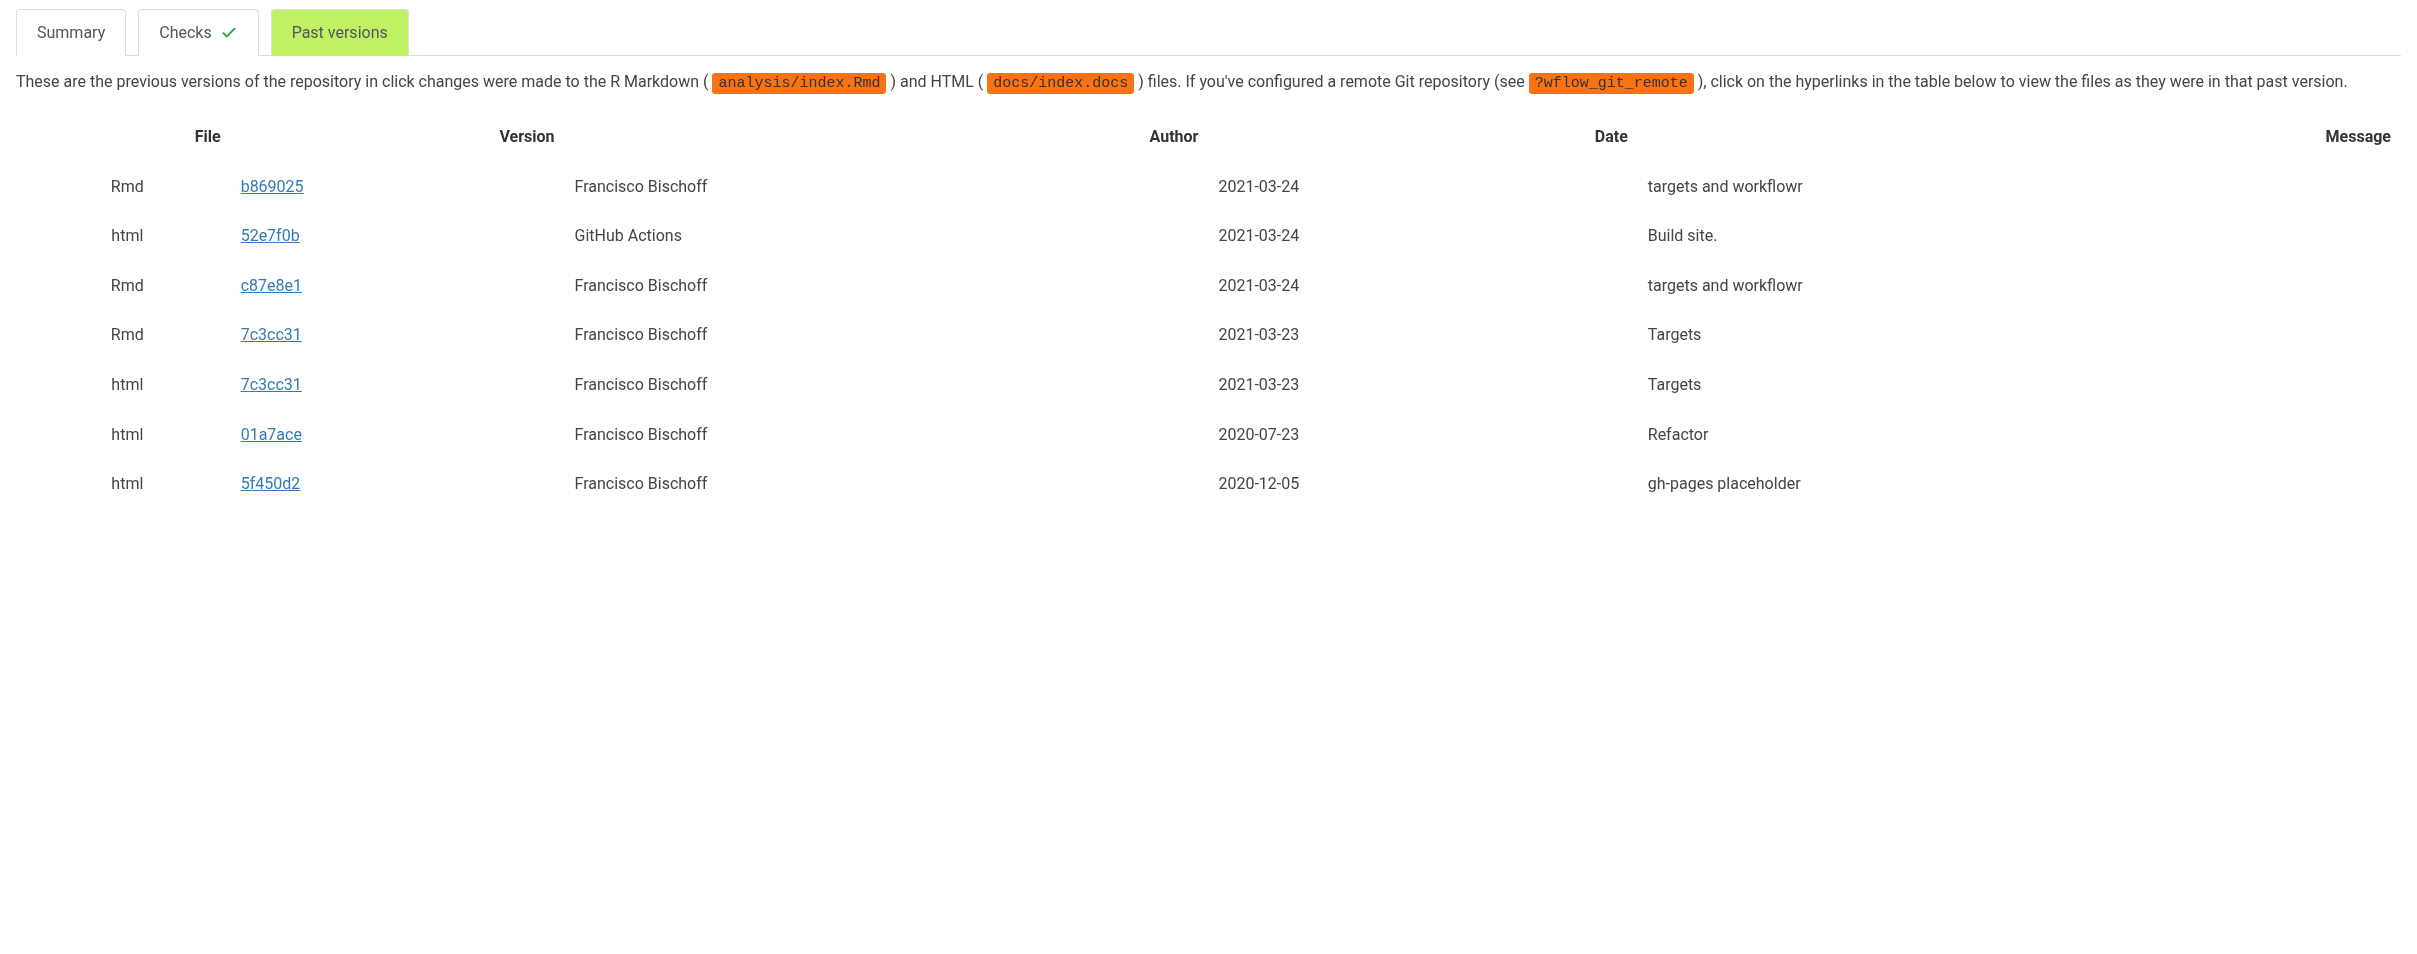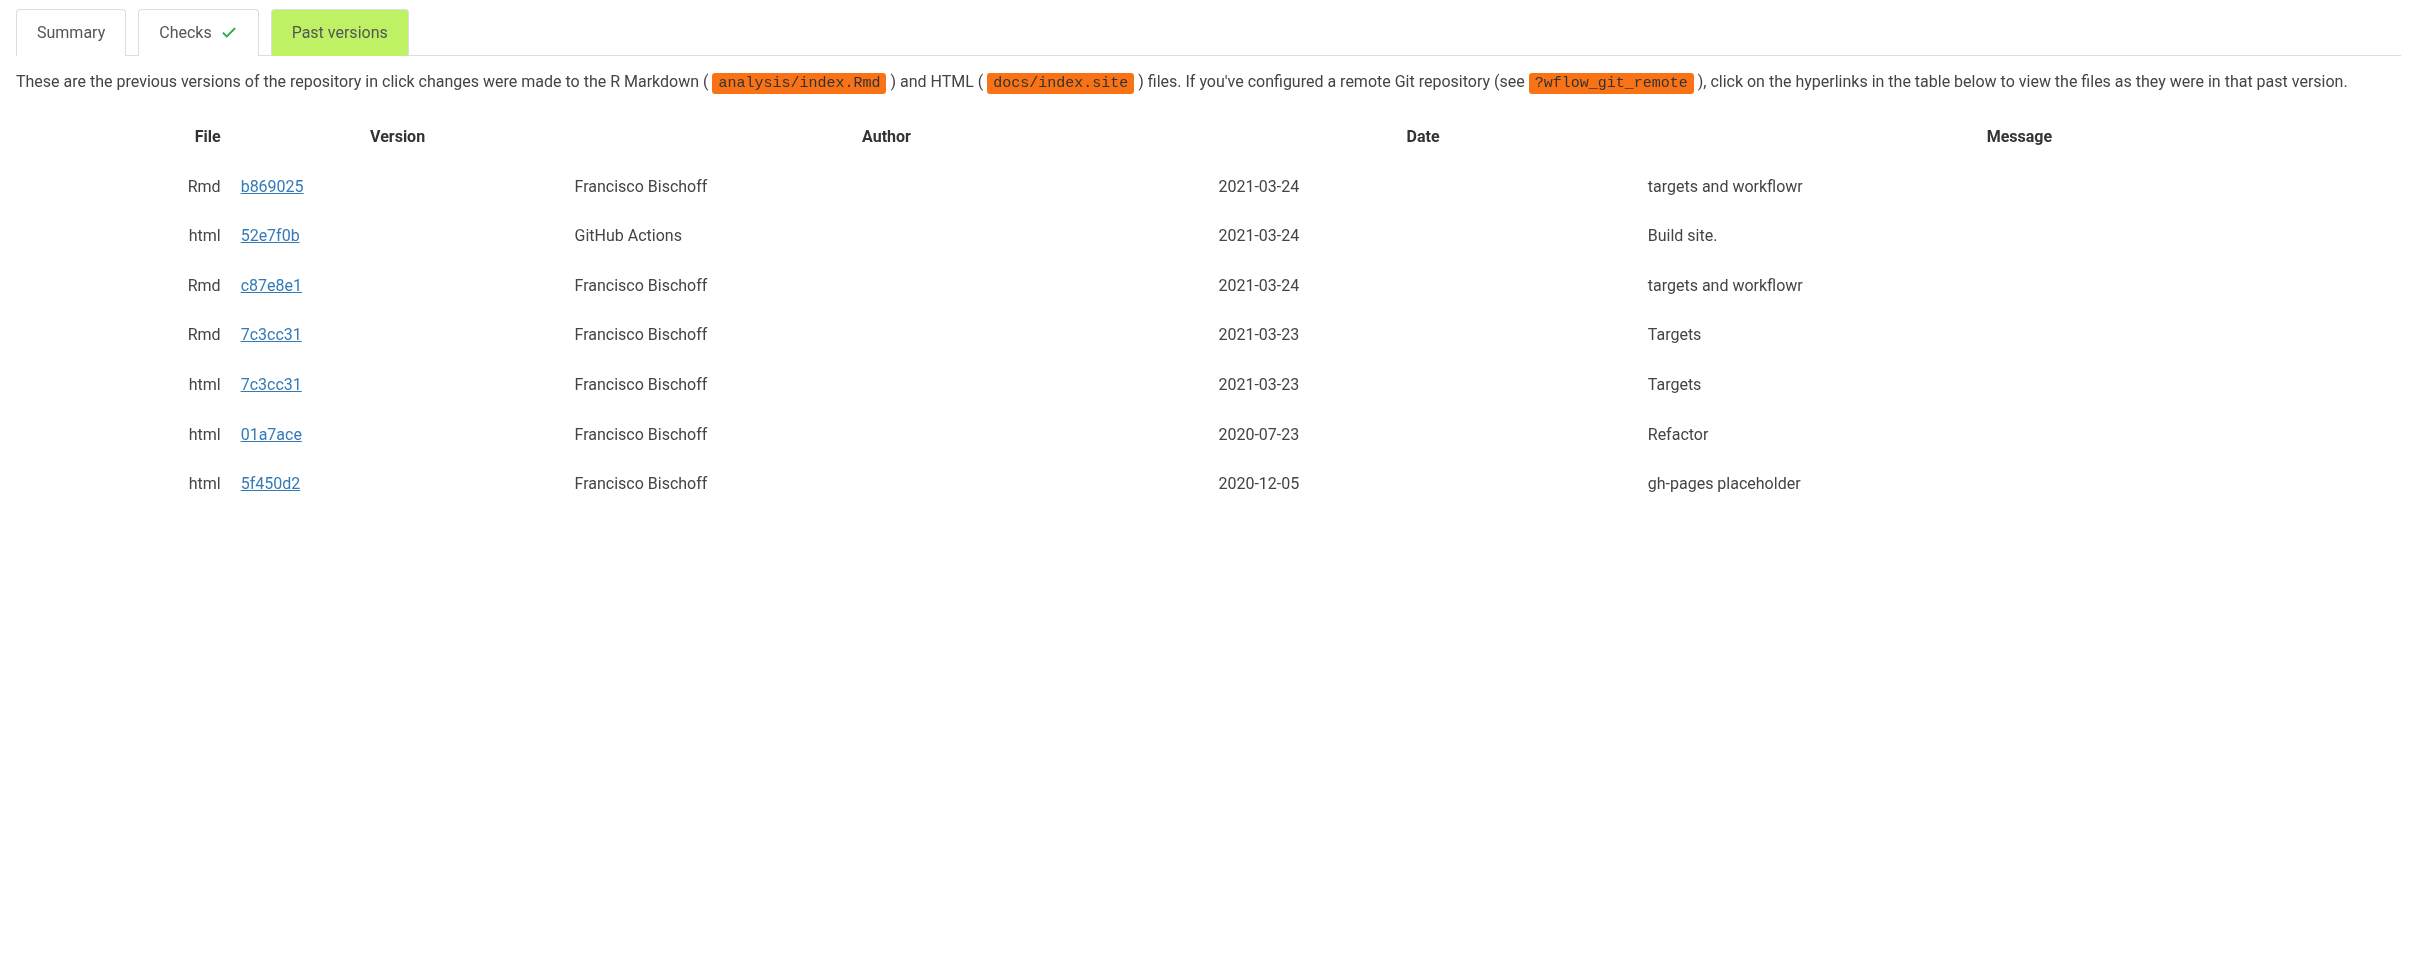--- a/index.html
+++ b/index.html
@@ -53,34 +53,34 @@
       border-radius: 3px;
       font-size: 15px;
       color: #333;
     }
     table {
       width: 100%;
       border-collapse: collapse;
       margin-top: 8px;
     }
     th {
-      text-align: center;
+      text-align: right;
       font-weight: 700;
       padding: 12px 10px;
       color: #333;
       font-size: 16px;
     }
     td {
       padding: 12px 10px;
       color: #444;
       font-size: 16px;
       vertical-align: top;
     }
     th:nth-child(1), td:nth-child(1) { width: 9%; text-align: right; }
-    td:nth-child(1) { text-align: right; padding-left: 18px; }
+    td:nth-child(1) { text-align: center; padding-left: 18px; }
     th:nth-child(2), td:nth-child(2) { width: 14%; }
     th:nth-child(3), td:nth-child(3) { width: 27%; }
     th:nth-child(4), td:nth-child(4) { width: 18%; }
     th:nth-child(5), td:nth-child(5) { width: 32%; }
     a.version-link {
       color: #337ab7;
       text-decoration: underline;
       margin-top: 8px;
     }
   </style>
@@ -101,21 +101,21 @@
   </div>
   <div class="tab active">
     <span>Past versions</span>
   </div>
 </div>
 
 <p class="intro">
   <span>These are the previous versions of the repository in click changes were made to the R Markdown (</span>
   <code>analysis/index.Rmd</code>
   <span>) and HTML (</span>
-  <code>docs/index.site</code>
+  <code>docs/index.docs</code>
   <span>) files. If you've configured a remote Git repository (see </span>
   <code>?wflow_git_remote</code>
   <span>), click on the hyperlinks in the table below to view the files as they were in that past version.</span>
 </p>
 
 <table>
   <thead>
     <tr>
       <th>File</th>
       <th>Version</th>

